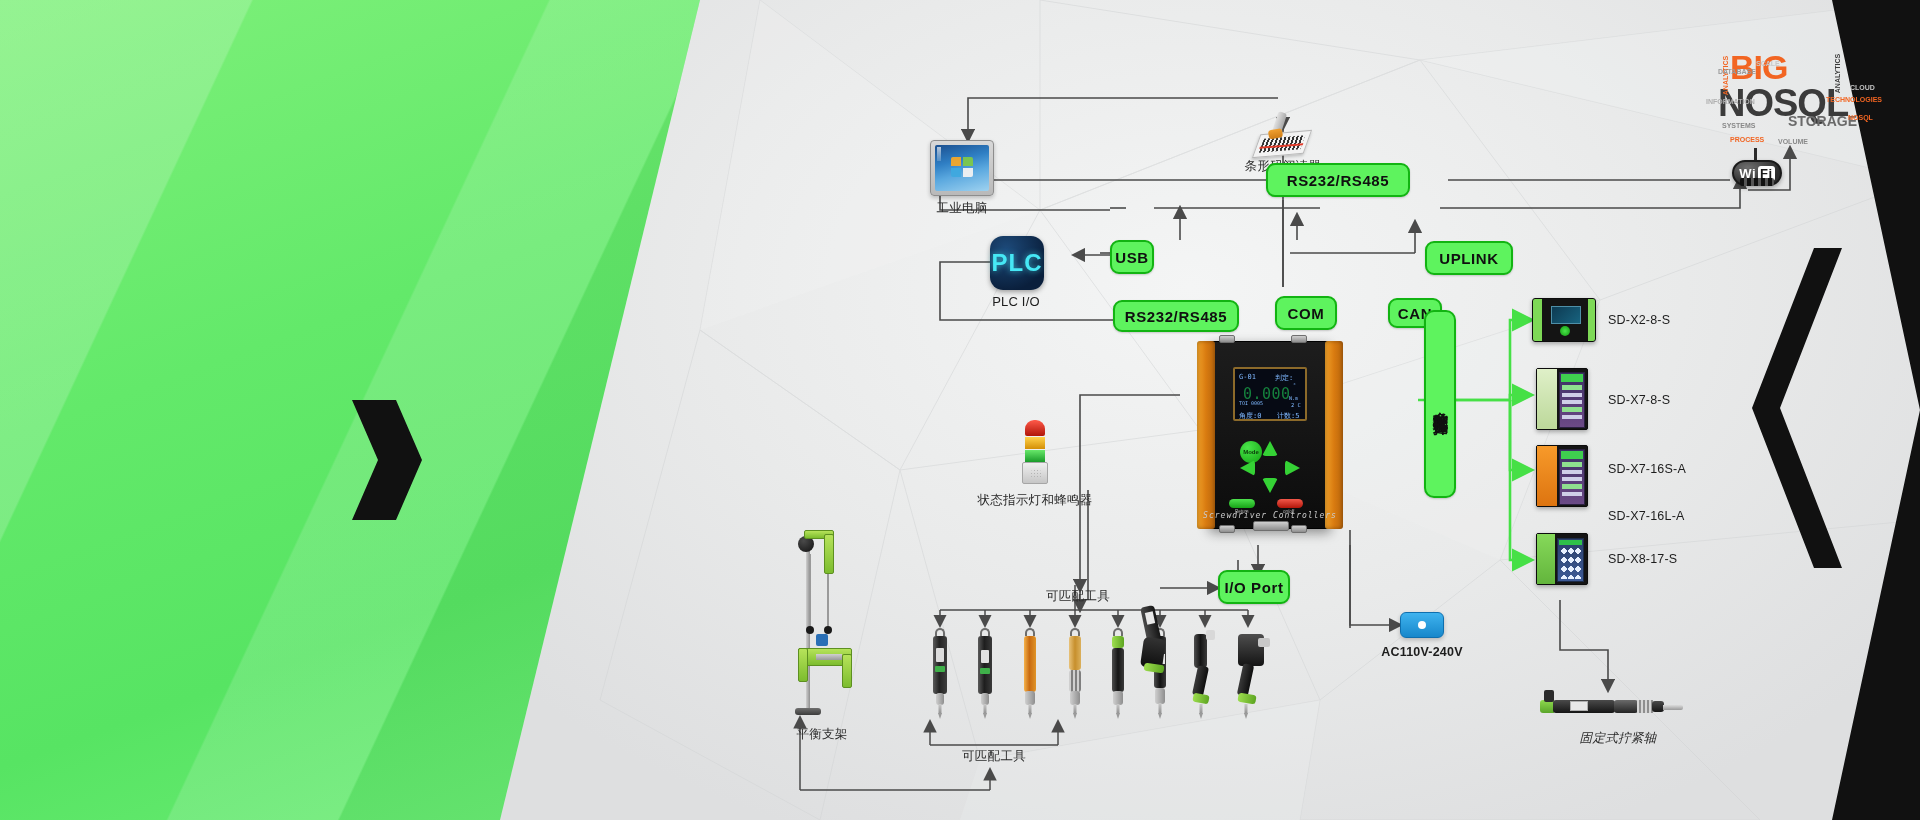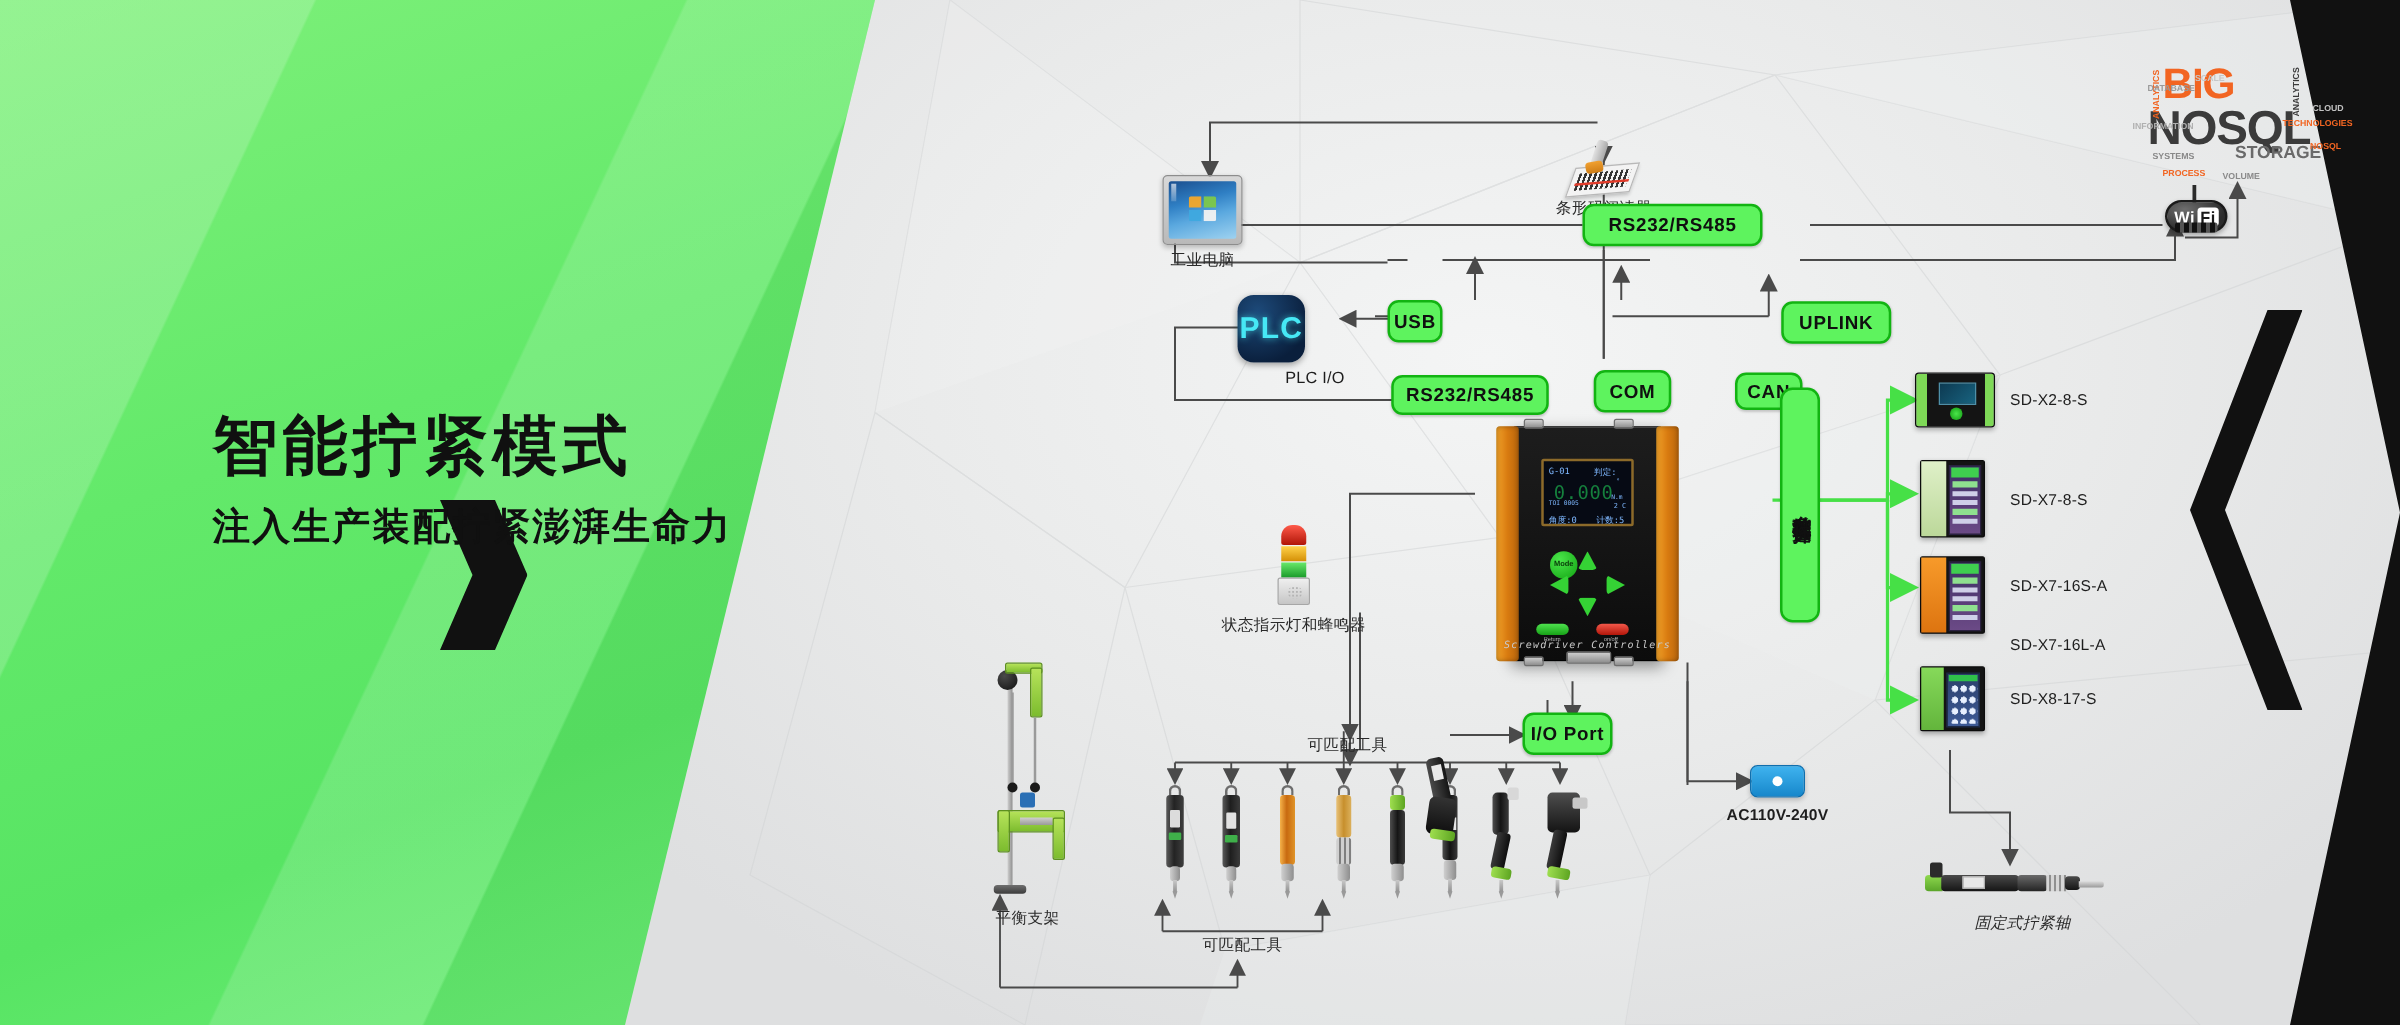--- a/index.html
+++ b/index.html
@@ -382,24 +382,20 @@
         <path d="M1420 60 L1920 0 L1920 180 Z" fill="#f7f8f8"></path>
       </g>
     </svg>
   </div>
 
   <div class="green-panel"></div>
   <div class="chev-left"></div>
   <div class="chev-right"></div>
   <div class="chev-right2"></div>
 
-  <div class="headline-wrap">
-    <div class="headline">智能拧紧模式</div>
-    <div class="subhead">注入生产装配拧紧澎湃生命力</div>
-  </div>
 
   <div class="wires">
     <svg width="1920" height="820" viewBox="0 0 1920 820">
       <defs>
         <marker id="ah" markerWidth="9" markerHeight="9" refX="7" refY="4.5" orient="auto">
           <path d="M0,0 L9,4.5 L0,9 z" fill="#4a4a4a"></path>
         </marker>
         <marker id="ahg" markerWidth="9" markerHeight="9" refX="7" refY="4.5" orient="auto">
           <path d="M0,0 L9,4.5 L0,9 z" fill="#46e046"></path>
         </marker>
@@ -542,21 +538,21 @@
       <div class="bd-word bd-tiny" style="left:148px;top:74px;color:#f26522">NOSQL</div>
       <div class="bd-word bd-tiny" style="left:56px;top:20px;color:#c7c7c7">SCALE</div>
     </div>
   </div>
 
   <div class="node" style="left:990px; top:236px;">
     <div class="plc">
         <span>PLC</span>
       </div>
   </div>
-  <div class="cap cap-en" style="left:1010px; top:294px; width:84px; font-size:13px;">PLC I/O</div>
+  <div class="cap cap-en" style="left:974px; top:294px; width:84px; font-size:13px;">PLC I/O</div>
 
   <div class="node" style="left:1022px; top:420px;">
     <div class="tower">
       <div class="tw-red"></div>
         <div class="tw-amb"></div>
         <div class="tw-grn"></div>
         <div class="tw-base"></div>
     </div>
   </div>
   <div class="cap" style="left:955px; top:492px; width:160px;">状态指示灯和蜂鸣器</div>

